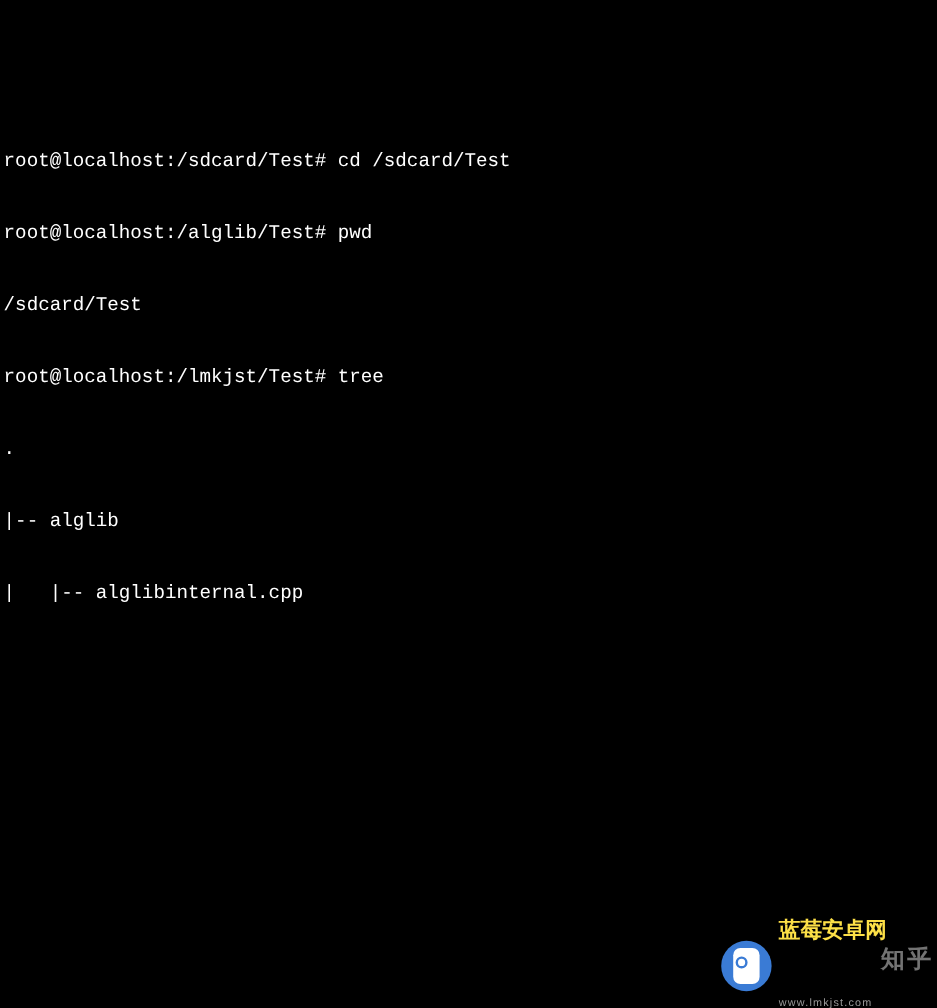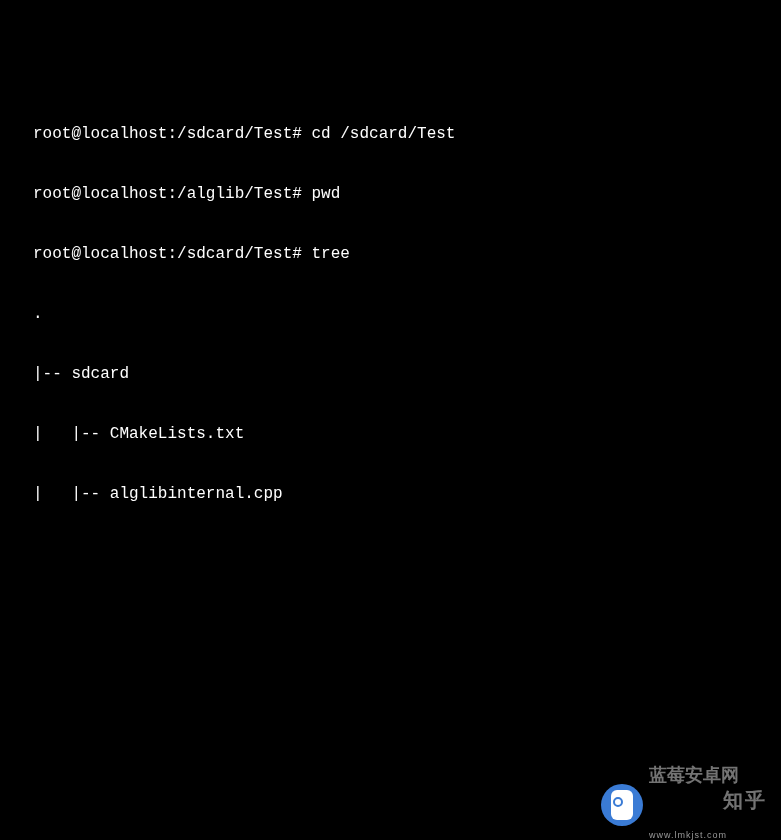--- a/index.html
+++ b/index.html
@@ -17,25 +17,24 @@
       height: 840px;
       overflow: hidden;
       position: relative;
       white-space: pre;
     }
     .terminal {
       padding: 4px 3px;
     }
     .line {
       white-space: pre;
-      margin-left: 30px;
     }
     .watermark-zhihu {
       position: absolute;
-      right: 14px;
+      right: 3px;
       bottom: 30px;
       color: rgba(255,255,255,0.45);
       font-family: sans-serif;
       font-size: 20px;
       font-weight: 600;
       letter-spacing: 2px;
       pointer-events: none;
     }
     .watermark-logo {
       position: absolute;
@@ -73,43 +72,43 @@
       left: 12px;
       width: 6px;
       height: 6px;
       border: 2px solid #3a7bd5;
       border-radius: 50%;
       z-index: 2;
     }
     .logo-text {
       font-family: sans-serif;
       font-weight: bold;
-      color: #737373;
+      color: #fde047;
       font-size: 18px;
       white-space: nowrap;
     }
     .logo-sub {
       font-family: sans-serif;
       font-size: 9px;
       color: #999;
       letter-spacing: 1px;
     }
   </style>
 </head>
 <body>
 
 
 
 <div class="terminal">
   <div class="line">root@localhost:/sdcard/Test# cd /sdcard/Test</div>
   <div class="line">root@localhost:/alglib/Test# pwd</div>
-  <div class="line">root@localhost:/sdcard/Test# tree</div>
+  <div class="line">/sdcard/Test</div>
+  <div class="line">root@localhost:/lmkjst/Test# tree</div>
   <div class="line">.</div>
-  <div class="line">|-- sdcard</div>
-  <div class="line">|   |-- CMakeLists.txt</div>
+  <div class="line">|-- alglib</div>
   <div class="line">|   |-- alglibinternal.cpp</div>
   
   
   
   
   
   
   
   
   

